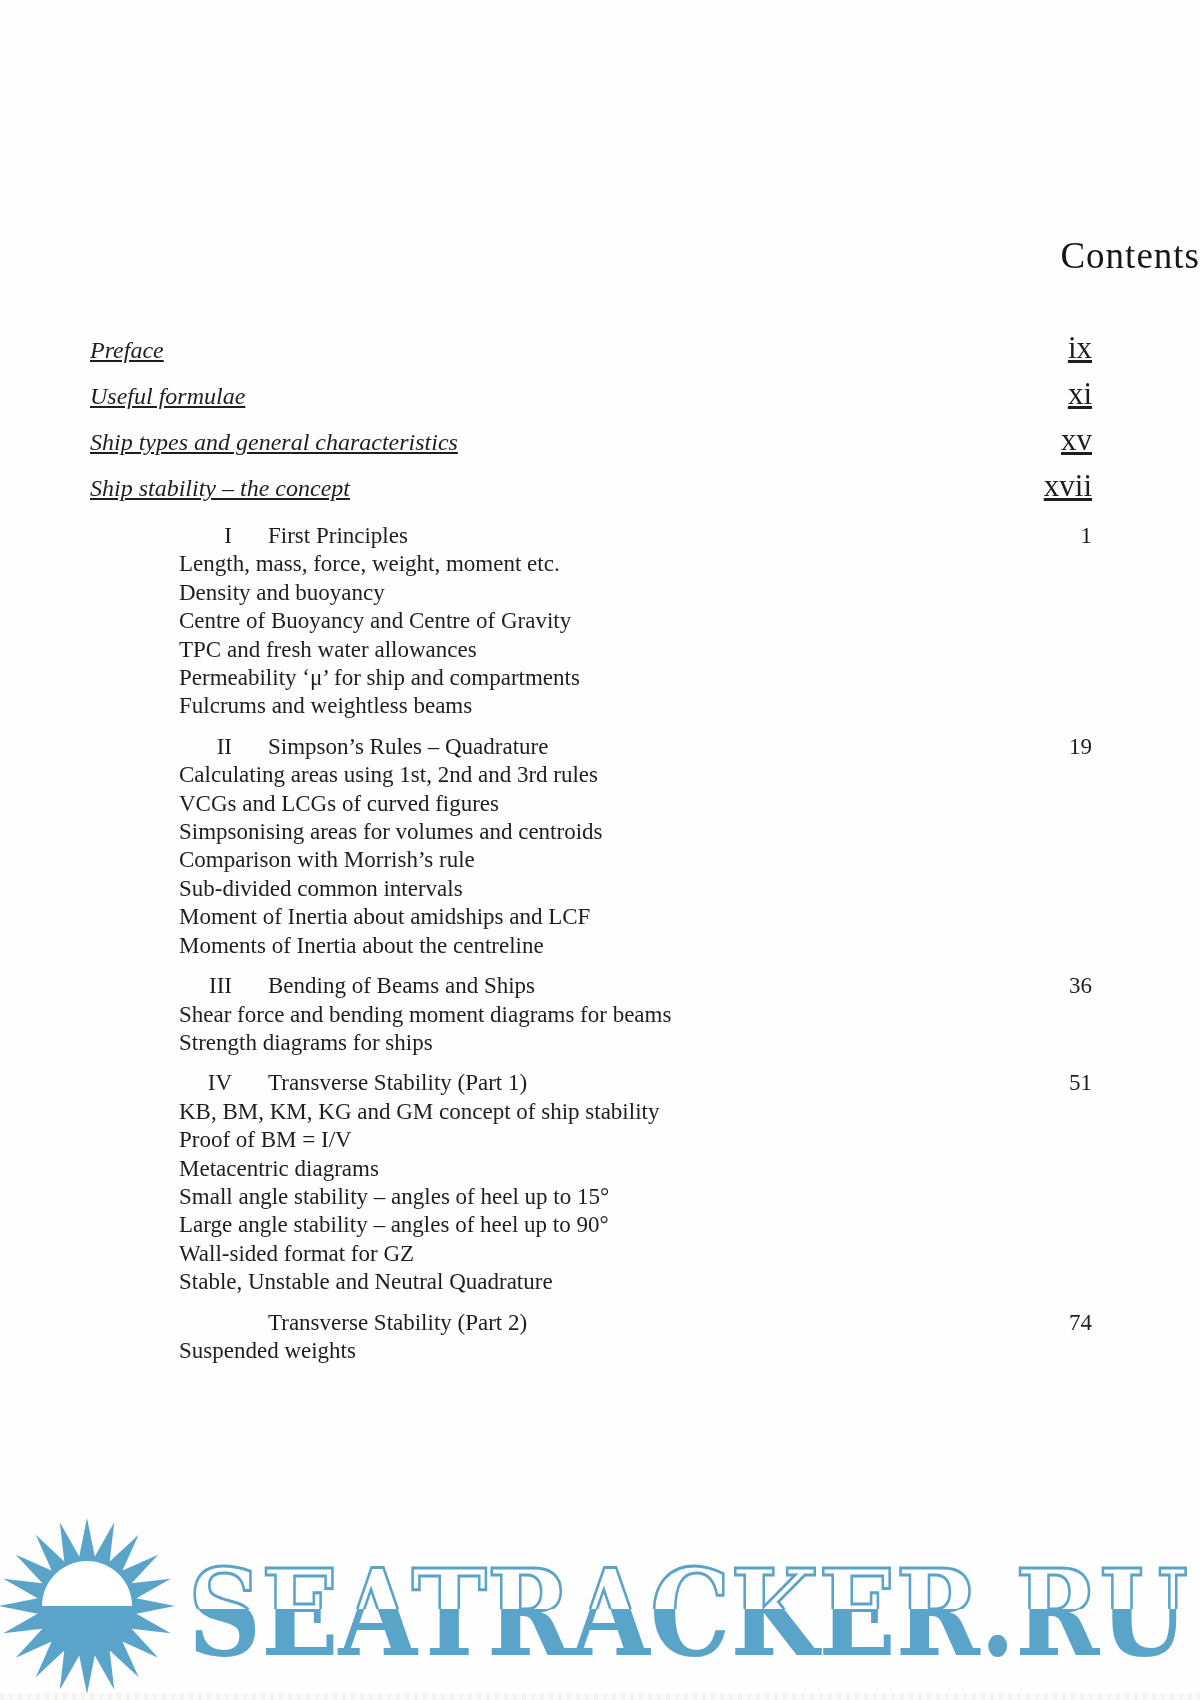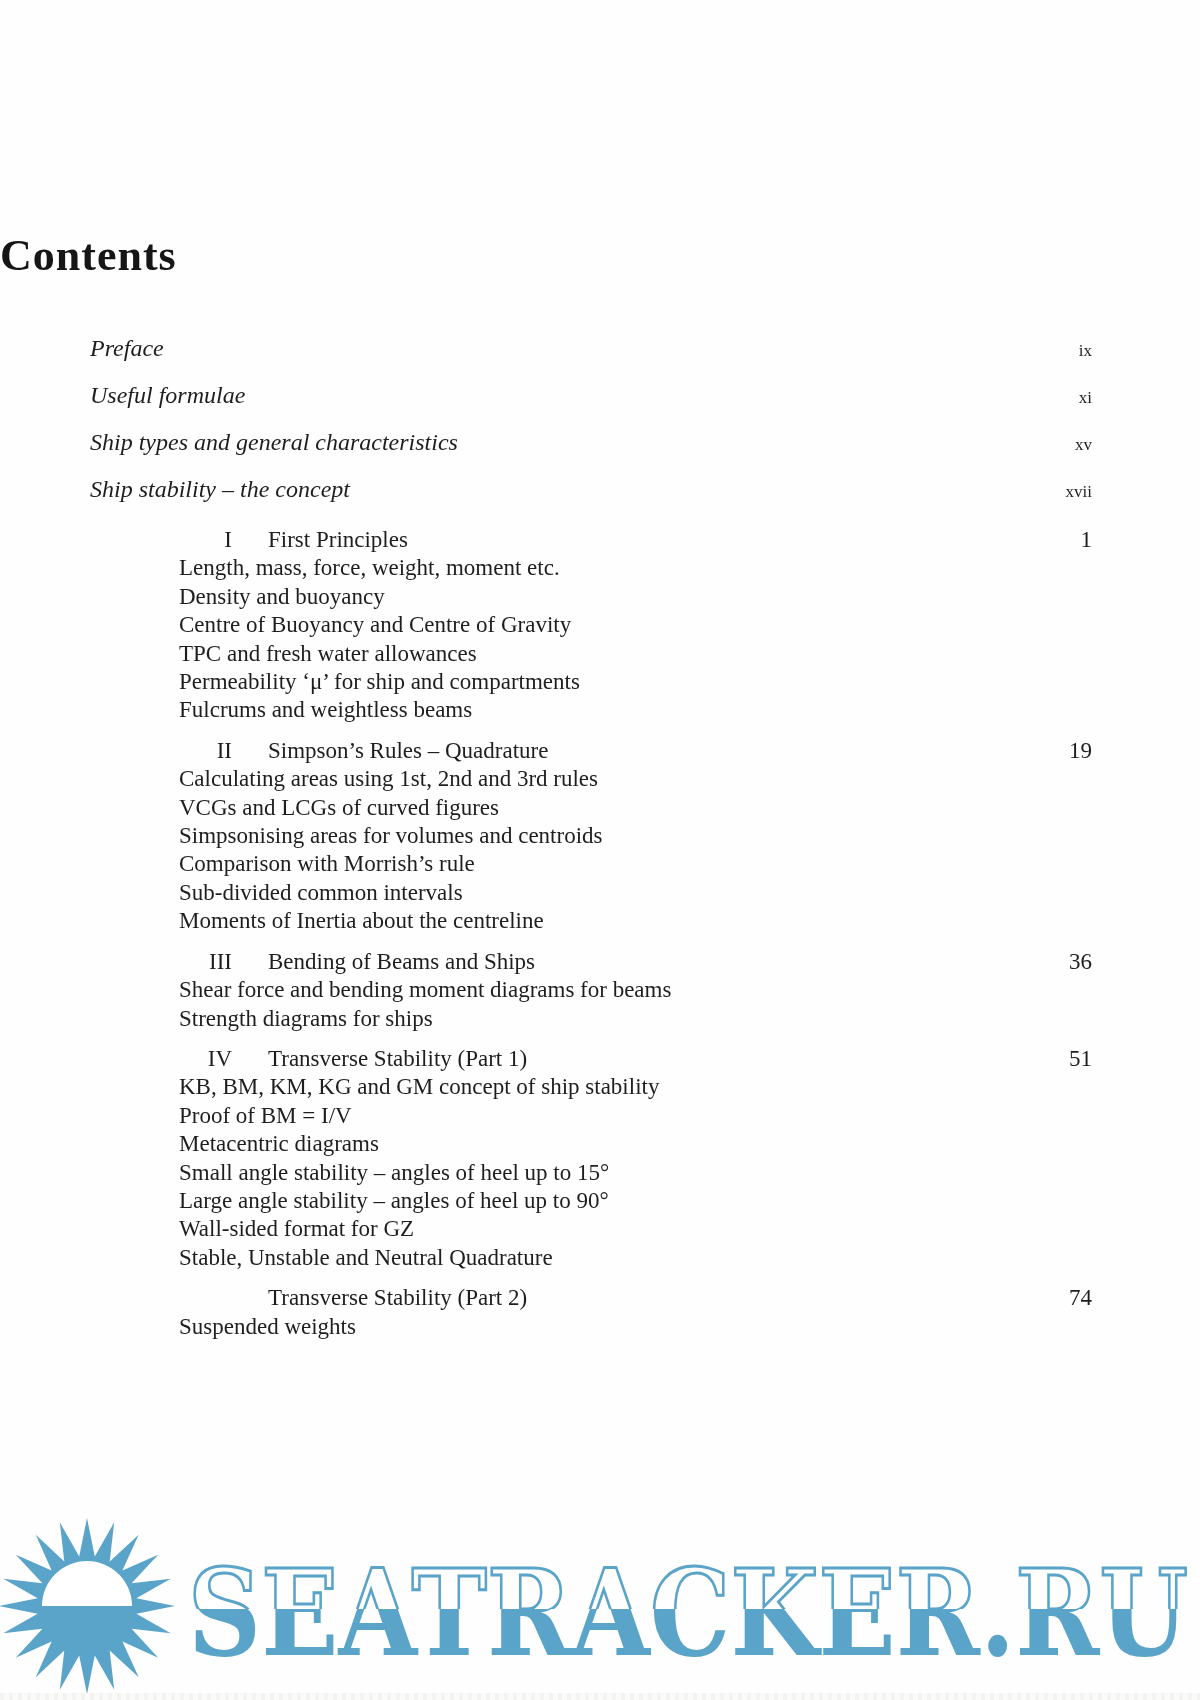--- a/index.html
+++ b/index.html
@@ -4,30 +4,30 @@
 <style>
   html,body{margin:0;padding:0;}
   body{
     width:1200px;height:1700px;position:relative;overflow:hidden;
     background:#fefefe;color:#1e1e1e;
     font-family:"Liberation Serif", serif;
     -webkit-font-smoothing:antialiased;
   }
   .page-title{
     margin:0;padding-top:230px;
-    text-align:left;font-size:44px;font-weight:700;line-height:52px;
+    text-align:right;font-size:37px;font-weight:400;line-height:52px;
     letter-spacing:1px;color:#161616;
   }
   .toc{margin:44px 108px 0 90px;}
   
   .fm-row{
     display:flex;justify-content:space-between;align-items:baseline;
-    font-style:italic;font-size:24px;line-height:44px;
+    font-style:italic;font-size:24px;line-height:44px;text-decoration:underline;
   }
-  .fm-page{font-style:normal;font-size:17px;}
+  .fm-page{font-style:normal;font-size:31px;}
   
   .chapter{margin-top:12px;font-size:23px;line-height:28.4px;}
   .ch-head{display:flex;align-items:baseline;}
   .ch-num{width:142px;text-align:right;flex:none;}
   .ch-title{margin-left:36px;}
   .ch-page{margin-left:auto;}
   .topics{margin-left:89px;}
   .topic{white-space:nowrap;}
   sub{font-size:62%;line-height:0;}
   
@@ -84,20 +84,21 @@
       <span class="ch-num">II</span>
       <span class="ch-title">Simpson’s Rules – Quadrature</span>
       <span class="ch-page">19</span>
     </div>
     <div class="topics">
       <div class="topic">Calculating areas using 1st, 2nd and 3rd rules</div>
       <div class="topic">VCGs and LCGs of curved figures</div>
       <div class="topic">Simpsonising areas for volumes and centroids</div>
       <div class="topic">Comparison with Morrish’s rule</div>
       <div class="topic">Sub-divided common intervals</div>
+      <div class="topic">Moment of Inertia about amidships and LCF</div>
       <div class="topic">Moments of Inertia about the centreline</div>
     </div>
   </div>
 
   <div class="chapter">
     <div class="ch-head">
       <span class="ch-num">III</span>
       <span class="ch-title">Bending of Beams and Ships</span>
       <span class="ch-page">36</span>
     </div>

